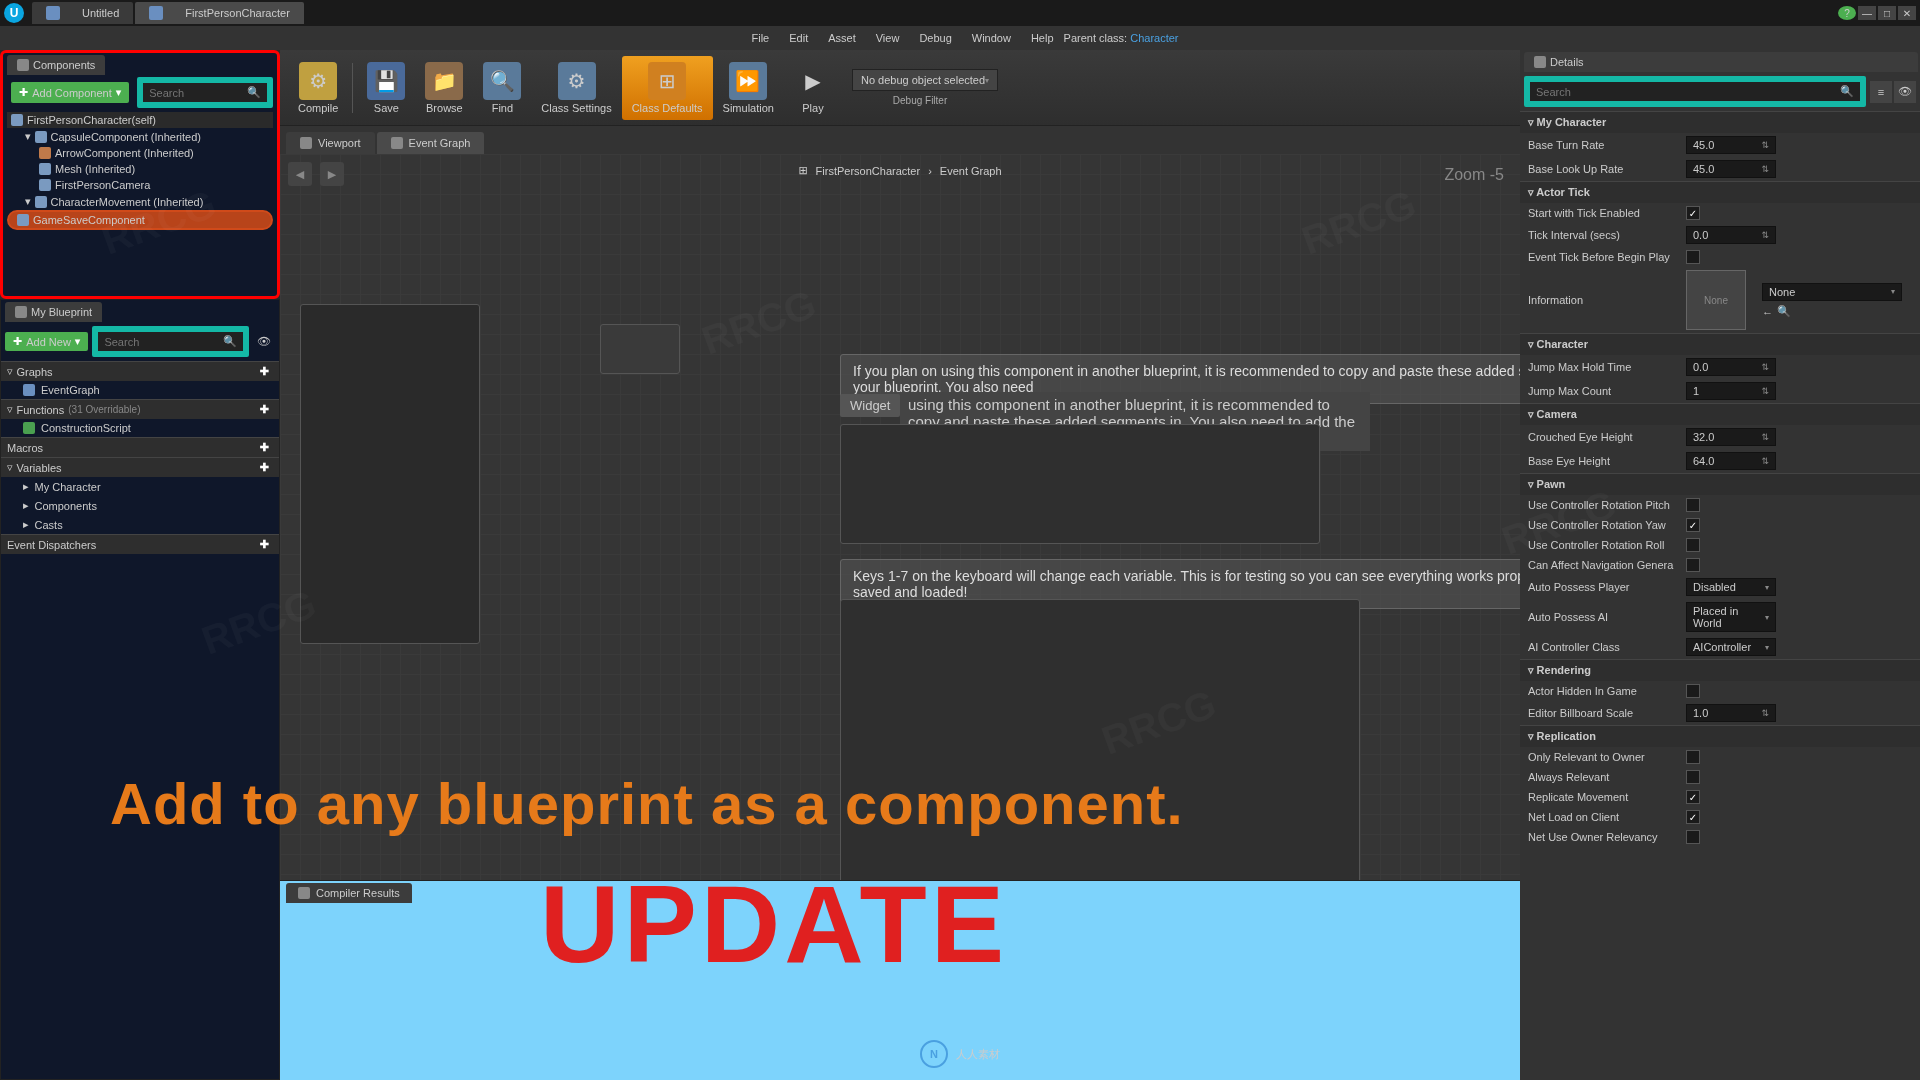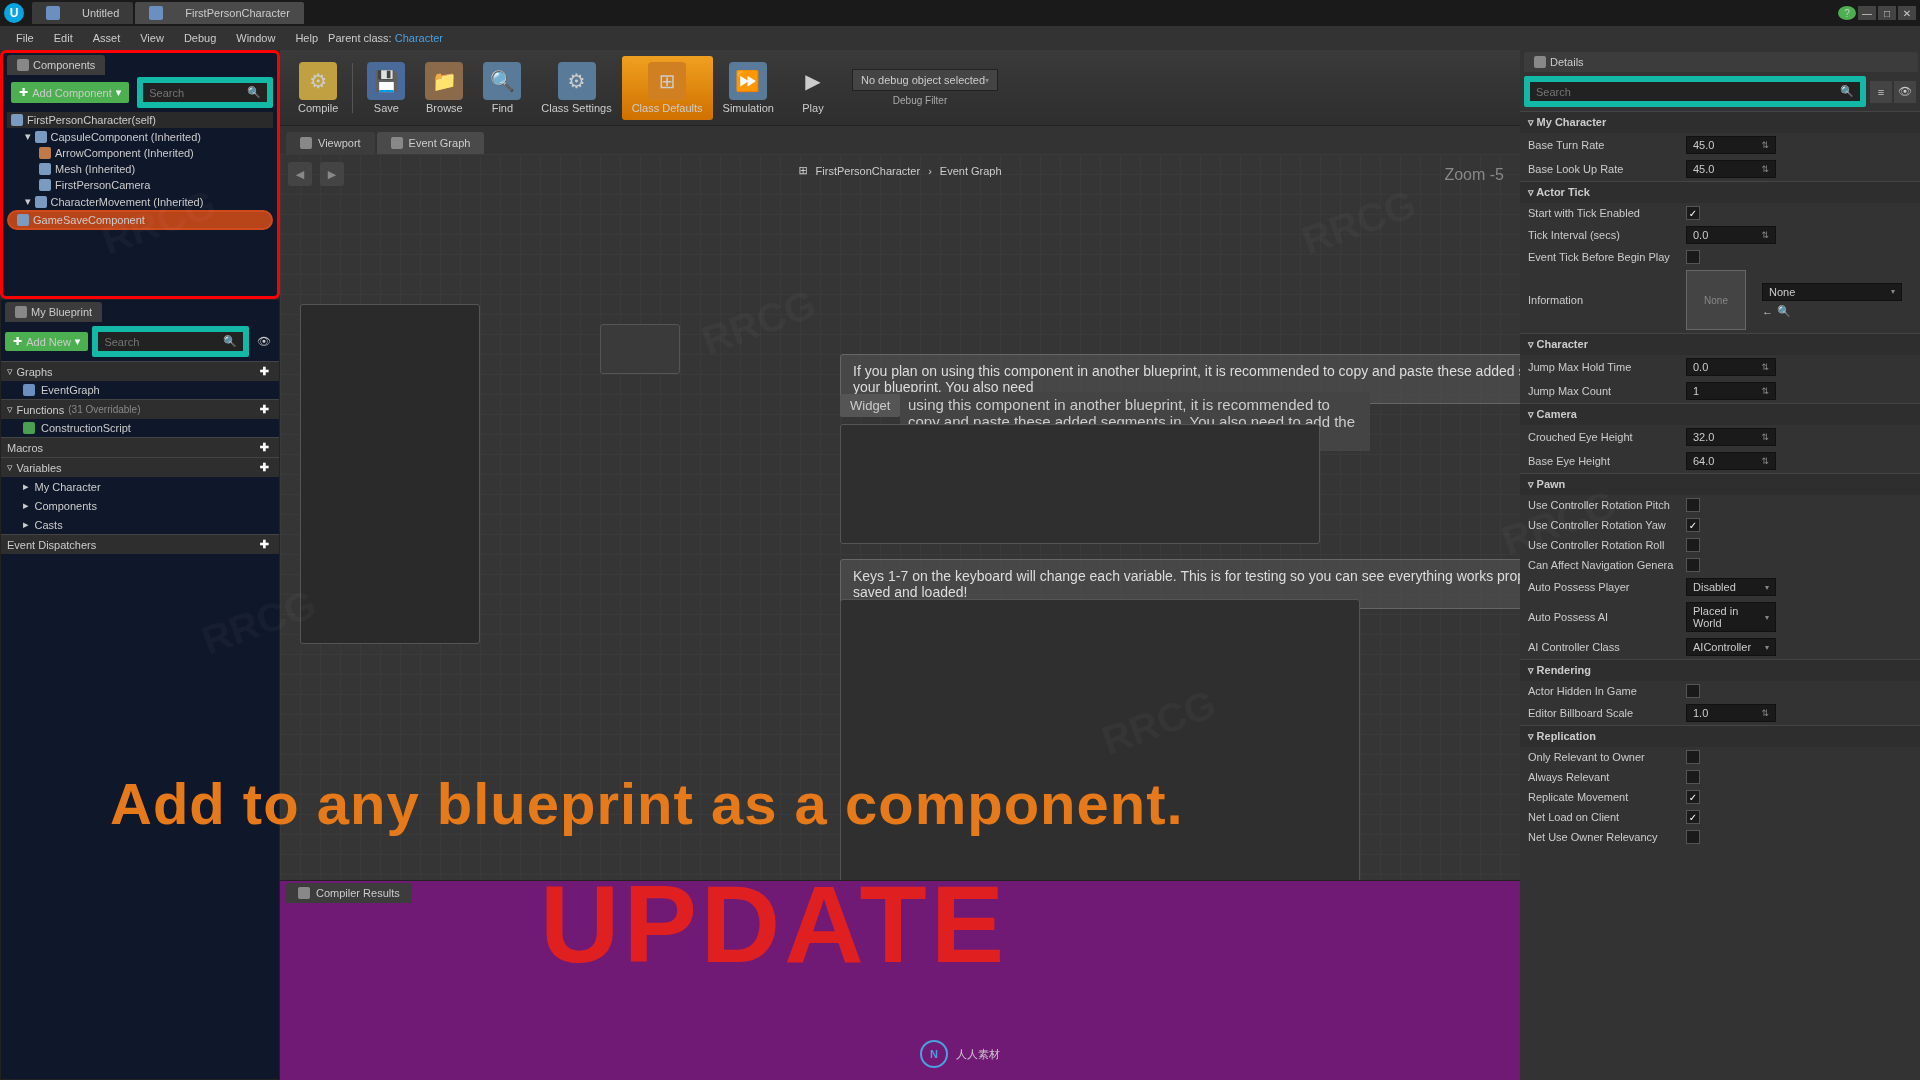--- a/index.html
+++ b/index.html
@@ -6,21 +6,21 @@
 body{background:#2a2a2a;width:1920px;height:1080px;overflow:hidden;position:relative}
 .titlebar{height:26px;background:#1a1a1a;display:flex;align-items:center;padding:0 4px;justify-content:space-between}
 .titlebar-left{display:flex;align-items:center;gap:2px}
 .ue-logo{width:20px;height:20px;background:#0aa5e0;border-radius:50%;display:flex;align-items:center;justify-content:center;font-weight:bold;color:#fff;font-size:12px}
 .tabs{display:flex;margin-left:6px}
 .tab{padding:4px 14px;background:#3a3a3a;margin-right:2px;border-radius:2px 2px 0 0;display:flex;align-items:center;gap:22px}
 .tab.active{background:#4a4a4a}
 .tab-icon{width:14px;height:14px;background:#6a8fc0;border-radius:2px}
 .winbtns{display:flex;gap:2px}
 .winbtn{width:18px;height:14px;background:#444;display:flex;align-items:center;justify-content:center;font-size:10px;cursor:pointer}
-.menubar{height:24px;background:#333;display:flex;align-items:center;padding:0 6px;justify-content:flex-start}
+.menubar{height:24px;background:#333;display:flex;align-items:center;padding:0 6px;justify-content:center}
 .menu-left{display:flex}
 .menu-item{padding:4px 10px;cursor:pointer}
 .parent-class{font-size:11px}
 .parent-link{color:#4aa0e0;cursor:pointer}
 .layout{display:flex;height:calc(100% - 50px)}
 .left-col{width:280px;display:flex;flex-direction:column}
 .center-col{flex:1;display:flex;flex-direction:column;background:#383838}
 .right-col{width:400px;display:flex;flex-direction:column;background:#333}
 .panel{background:#0f172a;border:1px solid #222}
 .panel-tab{background:#3c3c3c;padding:4px 10px;border-radius:3px 3px 0 0;display:inline-flex;align-items:center;gap:4px;margin:2px 2px 0 4px}
@@ -57,21 +57,21 @@
 .graph-tab{padding:5px 14px;background:#3c3c3c;border-radius:3px 3px 0 0;display:flex;align-items:center;gap:6px;cursor:pointer}
 .graph-tab.active{background:#4a4a4a}
 .graph-area{flex:1;background:#353535;position:relative;overflow:hidden;background-image:linear-gradient(#3a3a3a 1px,transparent 1px),linear-gradient(90deg,#3a3a3a 1px,transparent 1px);background-size:20px 20px}
 .graph-nav{position:absolute;top:8px;left:8px;display:flex;gap:8px}
 .navarrow{width:24px;height:24px;background:#444;border-radius:3px;display:flex;align-items:center;justify-content:center;cursor:pointer;color:#888}
 .breadcrumb{position:absolute;top:10px;left:50%;transform:translateX(-50%);display:flex;align-items:center;gap:8px;font-size:16px;color:#ddd}
 .zoom-label{position:absolute;top:12px;right:16px;color:#888;font-size:16px}
 .comment-box{position:absolute;background:rgba(80,80,80,0.7);border:1px solid #666;border-radius:3px;padding:8px 12px;color:#ddd;font-size:14px}
 .widget-label{position:absolute;background:#555;padding:4px 10px;font-size:13px;border-radius:2px}
 .node-cluster{position:absolute;background:#3a3a3a;border:1px solid #555;border-radius:3px}
-.compiler-results{height:200px;background:#701a75;border-top:1px solid #222}
+.compiler-results{height:200px;background:#7dd3fc;border-top:1px solid #222}
 .cr-tab{background:#3c3c3c;padding:4px 12px;display:inline-flex;align-items:center;gap:6px;margin:2px 2px 0 6px;border-radius:3px 3px 0 0}
 .details-panel{flex:1;overflow-y:auto}
 .details-header{display:flex;align-items:center;gap:4px;padding:4px}
 .view-toggle{display:flex;gap:2px;margin-left:auto}
 .view-btn{width:22px;height:22px;background:#444;display:flex;align-items:center;justify-content:center;cursor:pointer}
 .detail-section{background:#2e2e2e;padding:4px 8px;display:flex;align-items:center;gap:4px;border-top:1px solid #444;font-weight:bold}
 .detail-row{display:flex;align-items:center;padding:3px 8px;gap:8px}
 .detail-label{flex:0 0 150px;font-size:11px}
 .detail-value{flex:1}
 .num-input{background:#1a1a1a;border:1px solid #111;padding:2px 6px;width:90px;color:#ccc;display:flex;align-items:center;justify-content:space-between}

